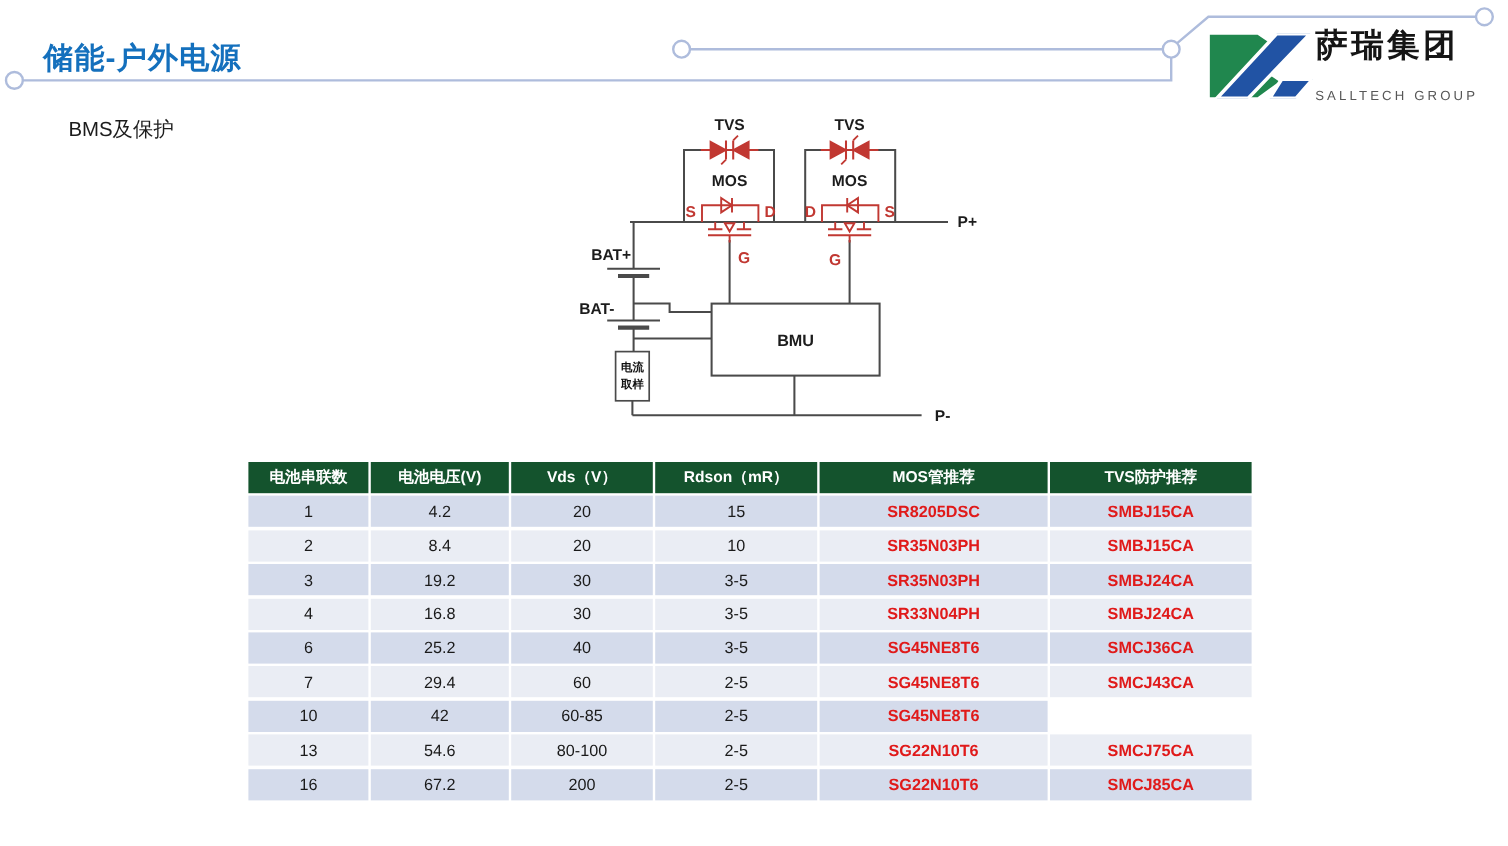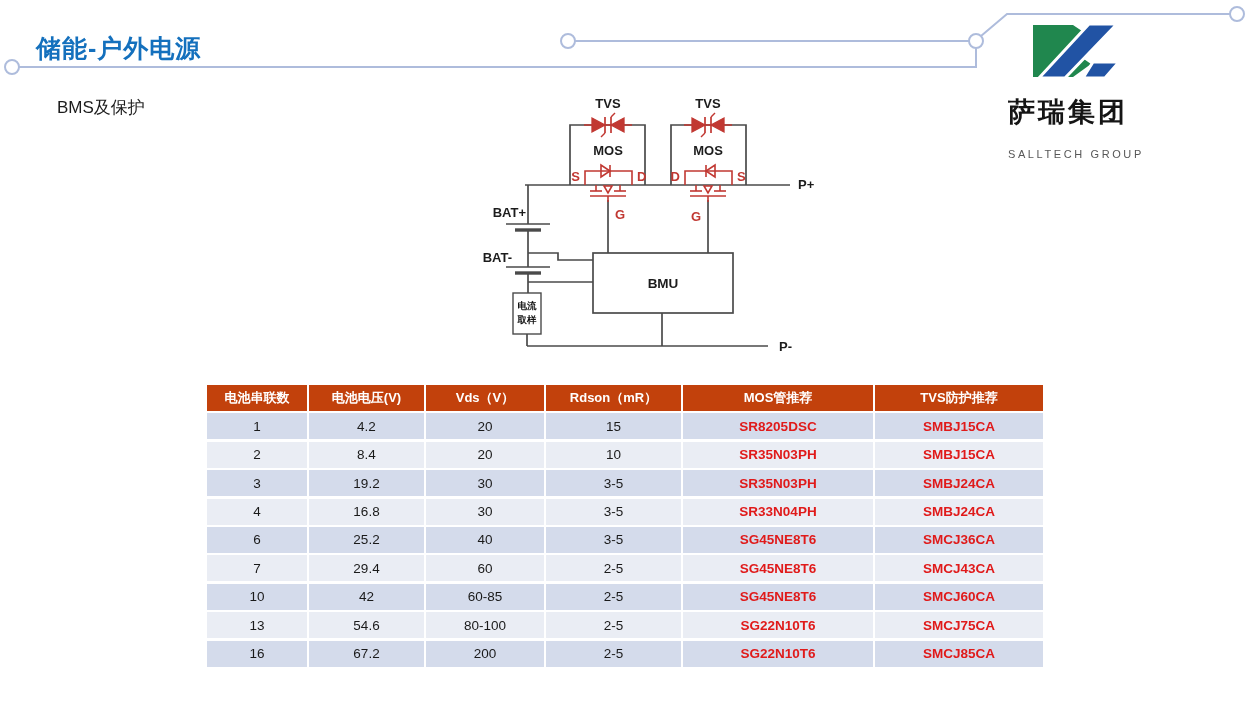--- a/index.html
+++ b/index.html
@@ -11,28 +11,28 @@
   
   .page-title{
     left:36px;top:13px;font-size:25px;font-weight:bold;color:#1470BD;
     letter-spacing:1px;
     margin-top:19px;
   }
   .subtitle{
     left:57px;top:96px;font-size:17px;color:#1c1c1c;
   }
   
-  .logo-wrap{left:1008px;top:24px;display:flex;align-items:center;gap:20px;flex-direction:column;}
+  .logo-wrap{left:1008px;top:24px;display:flex;align-items:center;gap:2px;}
   .logo-text .cn{font-size:27px;font-weight:bold;color:#151515;letter-spacing:3px;line-height:1.1;}
   .logo-text .en{font-size:11px;color:#575757;letter-spacing:2.6px;margin-top:20px;}
   
   .spec-table{left:207px;top:385px;width:836px;}
   .tr{display:grid;grid-template-columns:100px 115px 118px 135px 190px 168px;column-gap:2px;margin-bottom:2.4px;}
   .th{
-    background:#c2410c;color:#ffffff;font-weight:bold;font-size:13px;
+    background:#14532d;color:#ffffff;font-weight:bold;font-size:13px;
     height:26px;display:flex;align-items:center;justify-content:center;
   }
   .td{
     font-size:13.5px;color:#1a1a1a;height:26px;
     display:flex;align-items:center;justify-content:center;
   }
   .row-dark .td{background:#D4DBEB;}
   .row-light .td{background:#EAEDF4;}
   .td.red{color:#E01A1A;font-weight:bold;}
   svg text{font-family:"Liberation Sans",sans-serif;}
@@ -232,21 +232,20 @@
     <div class="td">2-5</div>
     <div class="td red">SG45NE8T6</div>
     <div class="td red">SMCJ43CA</div>
   </div>
   <div class="tr row-dark">
     <div class="td">10</div>
     <div class="td">42</div>
     <div class="td">60-85</div>
     <div class="td">2-5</div>
     <div class="td red">SG45NE8T6</div>
-    <div class="td red">SMCJ60CA</div>
   </div>
   <div class="tr row-light">
     <div class="td">13</div>
     <div class="td">54.6</div>
     <div class="td">80-100</div>
     <div class="td">2-5</div>
     <div class="td red">SG22N10T6</div>
     <div class="td red">SMCJ75CA</div>
   </div>
   <div class="tr row-dark">

